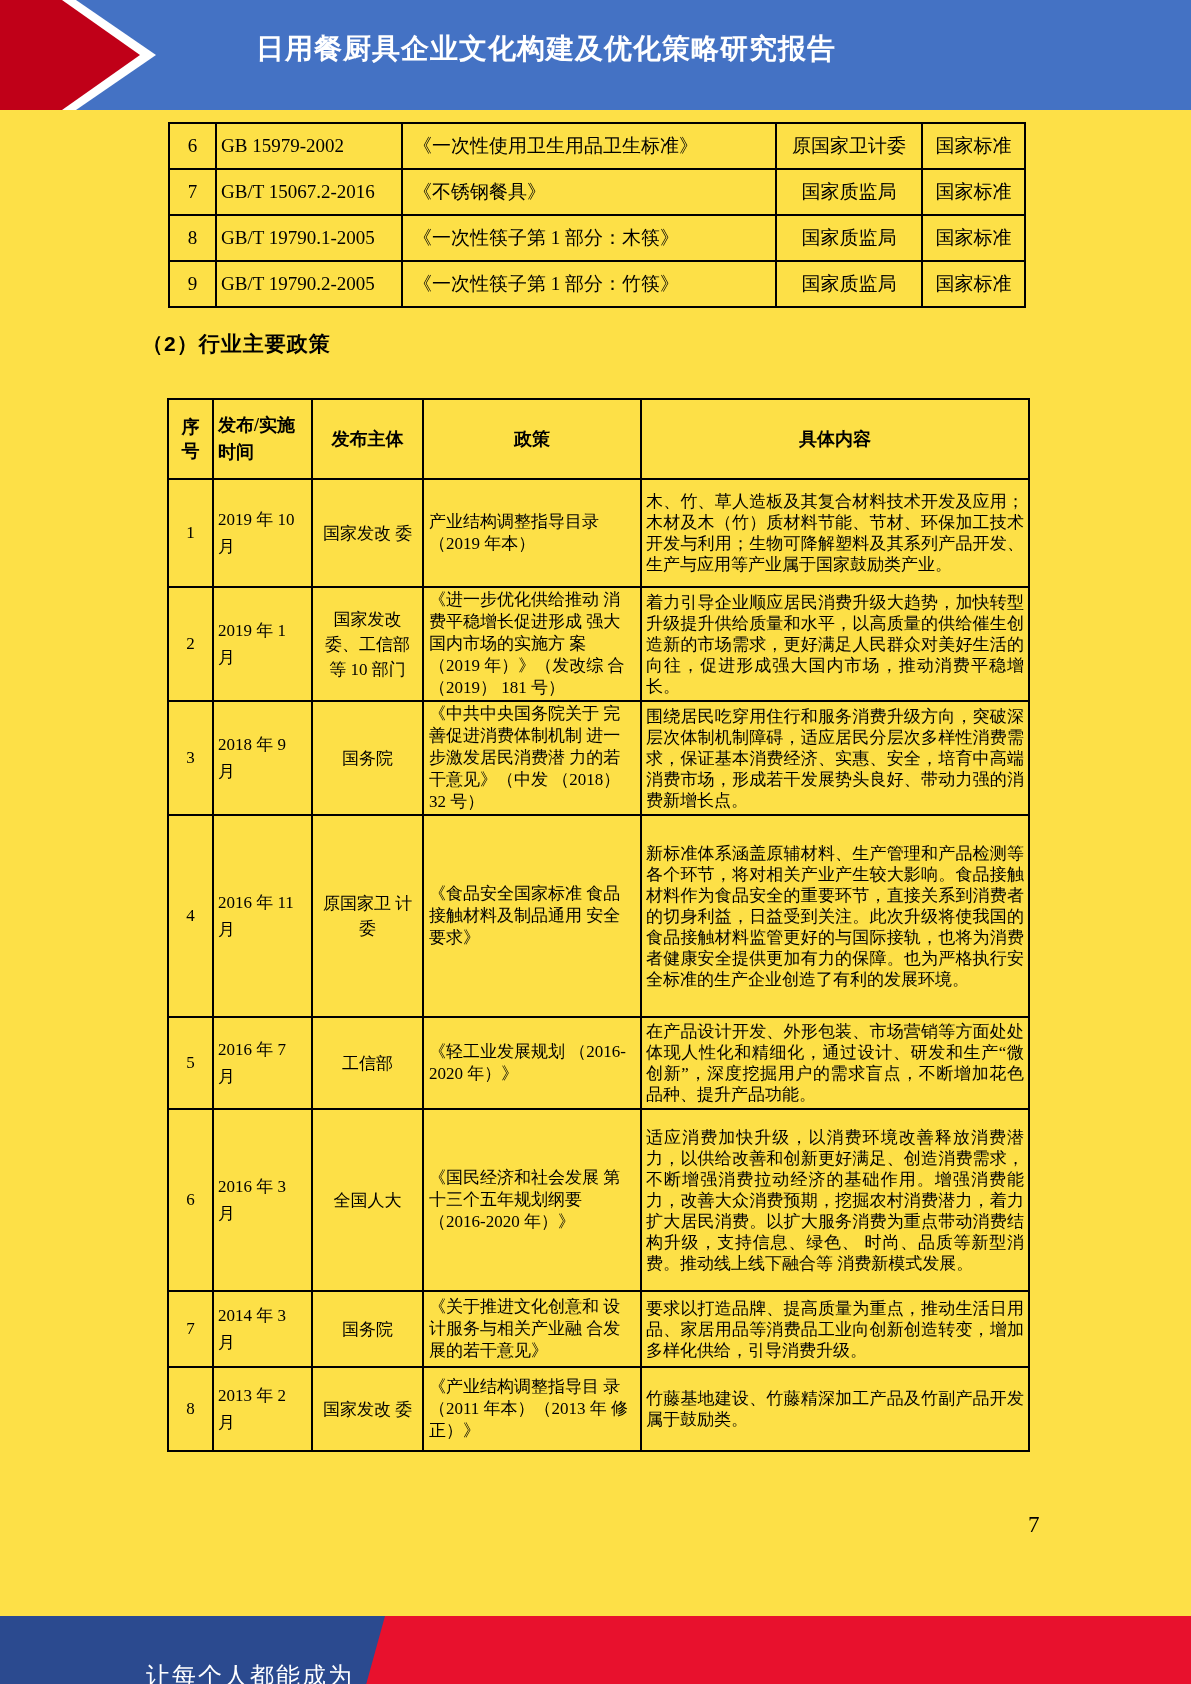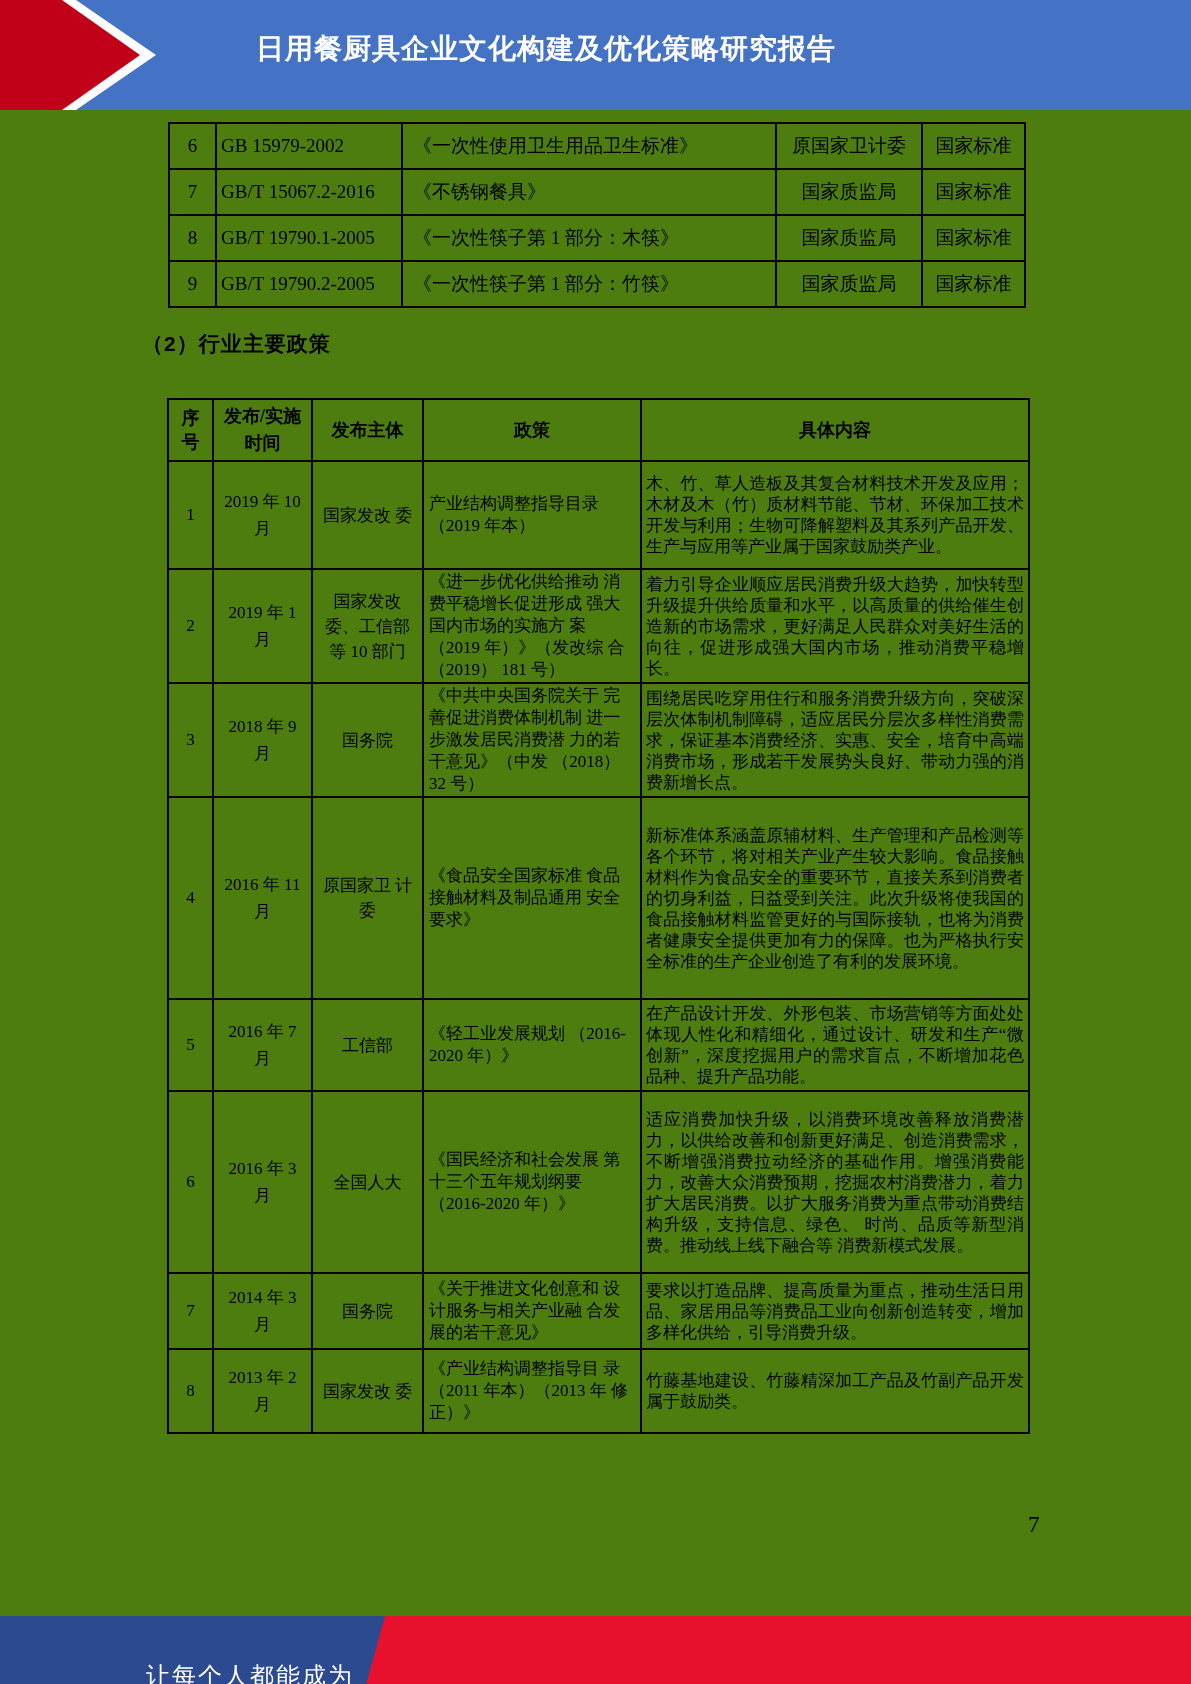--- a/index.html
+++ b/index.html
@@ -1,18 +1,18 @@
 <!DOCTYPE html>
 <html style="--banner-blue: #4472C4; --arrow-red: #C00018; --footer-blue: #2B4A8F; --footer-red: #E8112D;"><head>
 <meta charset="utf-8">
 <style>
   html,body { margin:0; padding:0; background:#888; }
   .page {
     position:relative; width:1191px; height:1684px; margin:0 auto;
-    background:#4d7c0f; overflow:hidden;
+    background:#fde047; overflow:hidden;
     font-family:"Liberation Serif","DejaVu Serif",serif; color:#000;
   }
 
   
   .banner { position:absolute; top:0; left:0; width:1191px; height:110px;
             background:var(--banner-blue,#4472C4); }
   .arrow-white { position:absolute; top:0; left:0; width:156px; height:110px;
             background:#ffffff;
             clip-path:polygon(0 0, 76px 0, 156px 50%, 76px 100%, 0 100%); }
   .arrow-red { position:absolute; top:0; left:0; width:140px; height:110px;
@@ -30,24 +30,24 @@
   .t1 { position:absolute; left:168px; top:122px; width:856px; font-size:19px; }
   .t1 td { height:44px; padding:0 4px; vertical-align:middle; }
   .t1 .c0 { text-align:center; }
   .t1 .c1 { text-align:left; }
   .t1 .c2 { text-align:left; padding-left:10px; }
   .t1 .c3 { text-align:center; }
   .t1 .c4 { text-align:center; }
 
   .t2 { position:absolute; left:167px; top:398px; width:861px; font-size:17px; }
   .t2 th { height:52px; font-size:18px; font-weight:bold; text-align:center;
-           vertical-align:middle; padding:4px 6px; line-height:24px; }
+           vertical-align:middle; padding:13px 6px; line-height:24px; }
   .t2 td { padding:1px 3px; }
   .t2 .c0 { text-align:center; vertical-align:middle; }
-  .t2 .c1 { text-align:center; vertical-align:middle; line-height:27px; padding:3px 4px; }
+  .t2 .c1 { text-align:left; vertical-align:middle; line-height:27px; padding:3px 4px; }
   .t2 .c2 { text-align:center; vertical-align:middle; line-height:25px; padding:0 4px; }
   .t2 .c3 { text-align:left;  vertical-align:middle; line-height:22px; padding:1px 5px; }
   .t2 .c4 { text-align:justify; vertical-align:middle; line-height:21px; padding:0 4px; }
   .cellwrap { overflow:hidden; }
 
   
   .heading { position:absolute; left:142px; top:330px; font-size:21px; font-weight:bold;
              font-family:"Liberation Sans","DejaVu Sans",sans-serif; letter-spacing:1px; }
   .pagenum { position:absolute; left:1028px; top:1512px; font-size:23px; }
 

